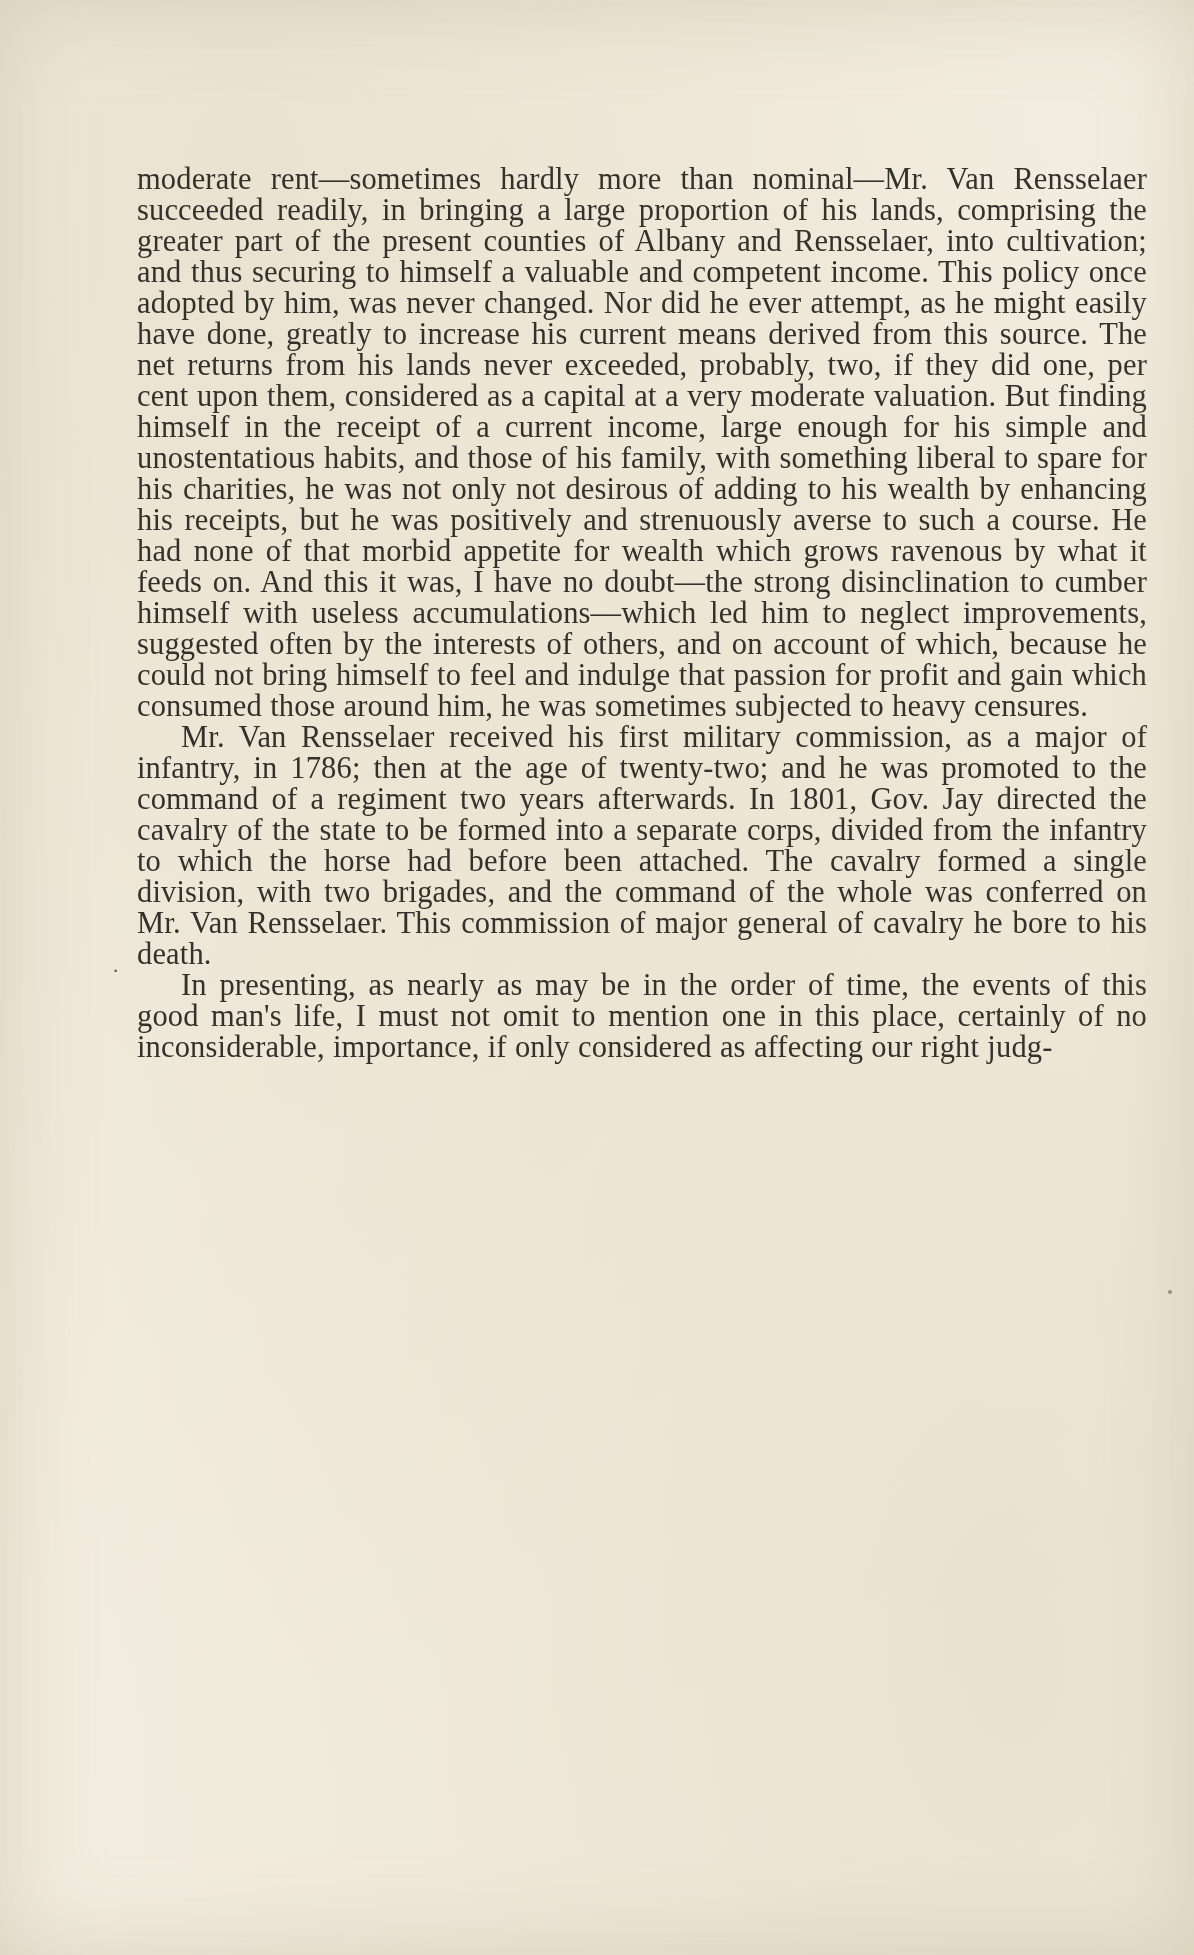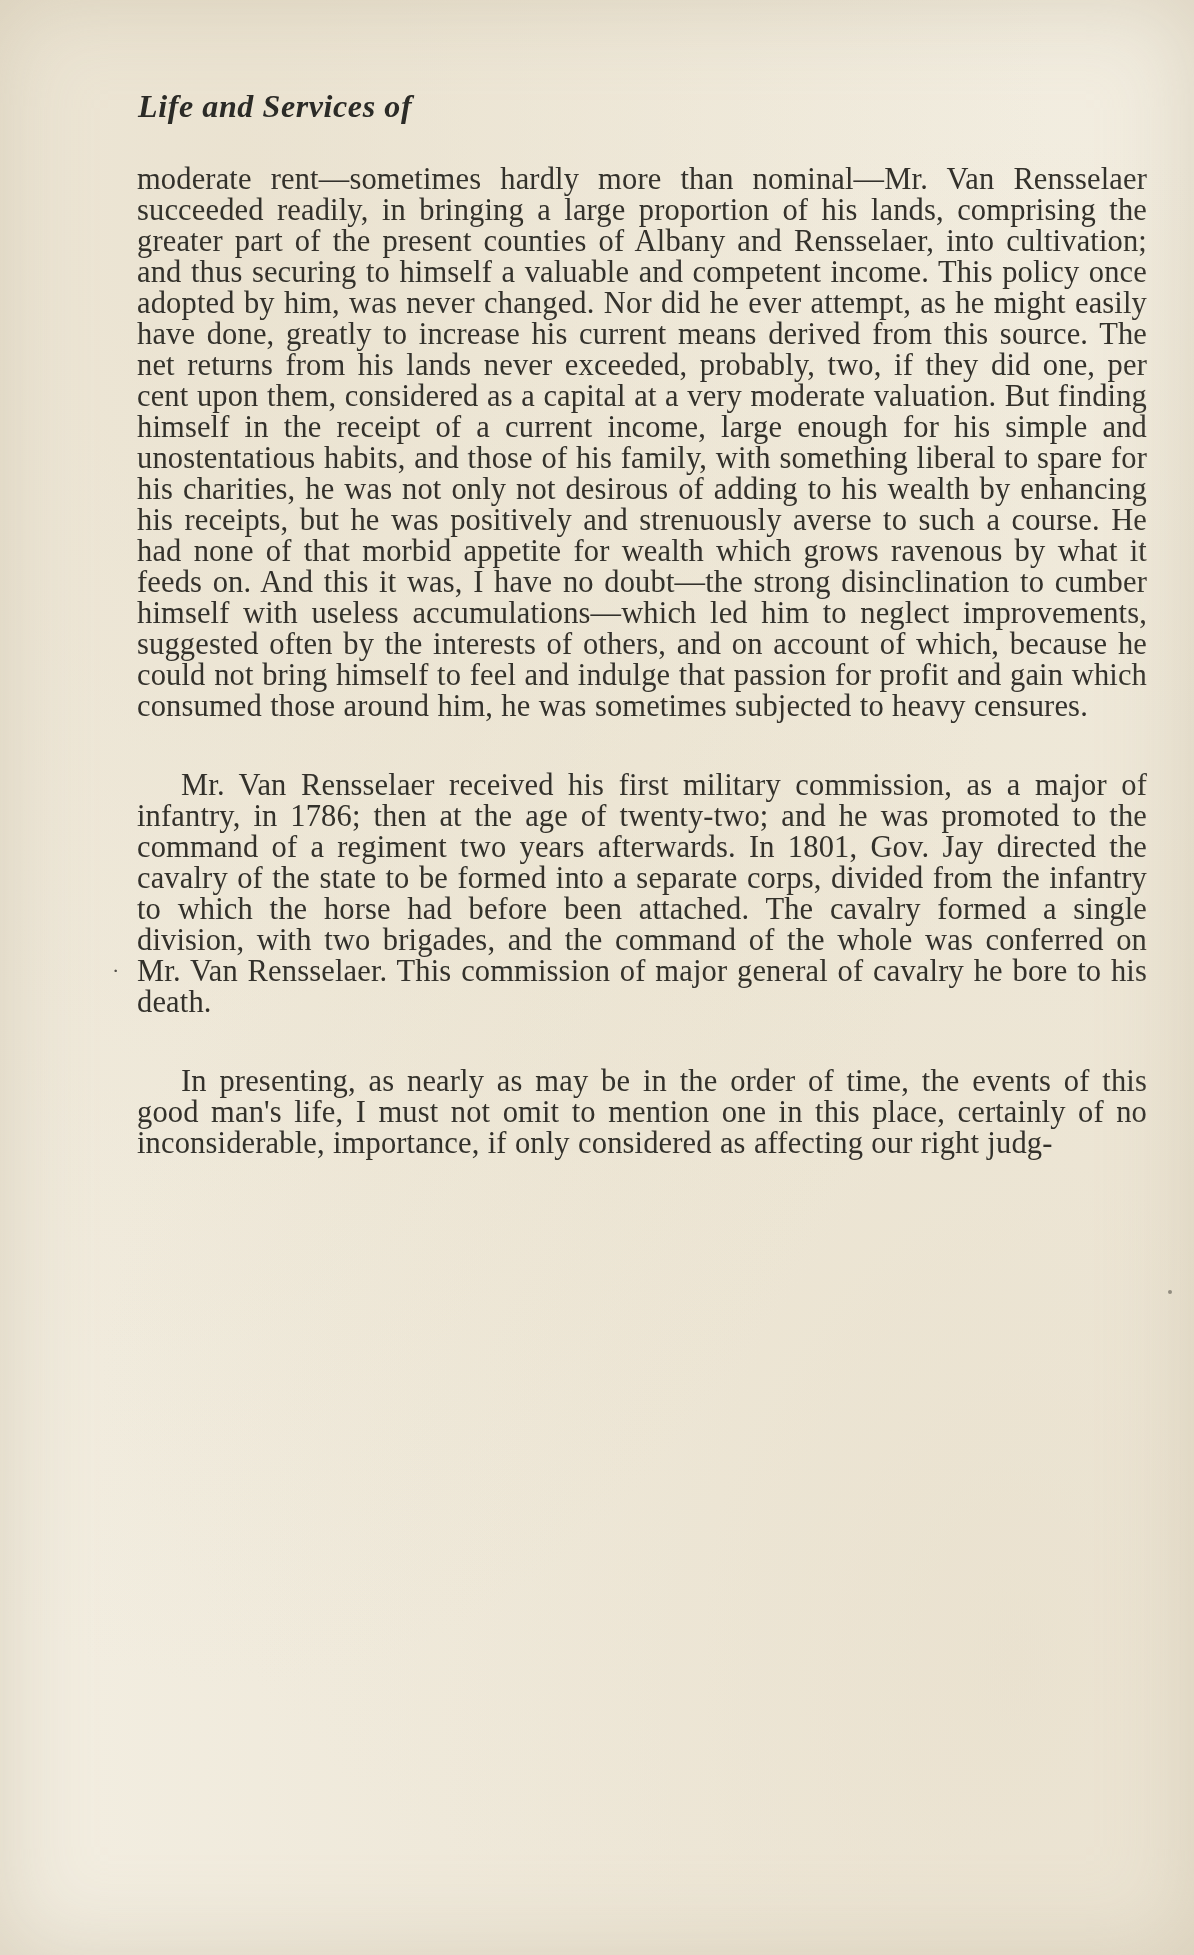--- a/index.html
+++ b/index.html
@@ -60,21 +60,20 @@
     font-size: 30.5px;
     line-height: 31px;
     color: #33312b;
     text-align: justify;
     text-justify: inter-word;
     letter-spacing: 0.15px;
     word-spacing: 0.5px;
   }
   .body-text p.indent {
     text-indent: 44px;
-    margin-top: 48px;
   }
   .body-text p + p {
     margin-top: 0;
   }
   .tick {
     position: absolute;
     color: #53504a;
     font-size: 22px;
     line-height: 1;
   }
@@ -103,21 +102,20 @@
     box-shadow: inset 0 0 90px rgba(190,178,150,0.45);
   }
 </style>
 </head>
 <body>
 
 <div class="page">
   <div class="page-inner">
 
     <div class="header-row">
-      <div class="running-head">Life and Services of</div>
     </div>
 
     <div class="body-text">
       <p>moderate rent—sometimes hardly more than nominal—Mr. Van Rensselaer succeeded readily, in bringing a large proportion of his lands, comprising the greater part of the present counties of Albany and Rensselaer, into cultivation; and thus securing to himself a valuable and competent income. This policy once adopted by him, was never changed. Nor did he ever attempt, as he might easily have done, greatly to increase his current means derived from this source. The net returns from his lands never exceeded, probably, two, if they did one, per cent upon them, considered as a capital at a very moderate valuation. But finding himself in the receipt of a current income, large enough for his simple and unostentatious habits, and those of his family, with something liberal to spare for his charities, he was not only not desirous of adding to his wealth by enhancing his receipts, but he was positively and strenuously averse to such a course. He had none of that morbid appetite for wealth which grows ravenous by what it feeds on. And this it was, I have no doubt—the strong disinclination to cumber himself with useless accumulations—which led him to neglect improvements, suggested often by the interests of others, and on account of which, because he could not bring himself to feel and indulge that passion for profit and gain which consumed those around him, he was sometimes subjected to heavy censures.</p>
       <p class="indent">Mr. Van Rensselaer received his first military commission, as a major of infantry, in 1786; then at the age of twenty-two; and he was promoted to the command of a regiment two years afterwards. In 1801, Gov. Jay directed the cavalry of the state to be formed into a separate corps, divided from the infantry to which the horse had before been attached. The cavalry formed a single division, with two brigades, and the command of the whole was conferred on Mr. Van Rensselaer. This commission of major general of cavalry he bore to his death.</p>
       <p class="indent">In presenting, as nearly as may be in the order of time, the events of this good man's life, I must not omit to mention one in this place, certainly of no inconsiderable, importance, if only considered as affecting our right judg-</p>
     </div>
 
   </div>
 

